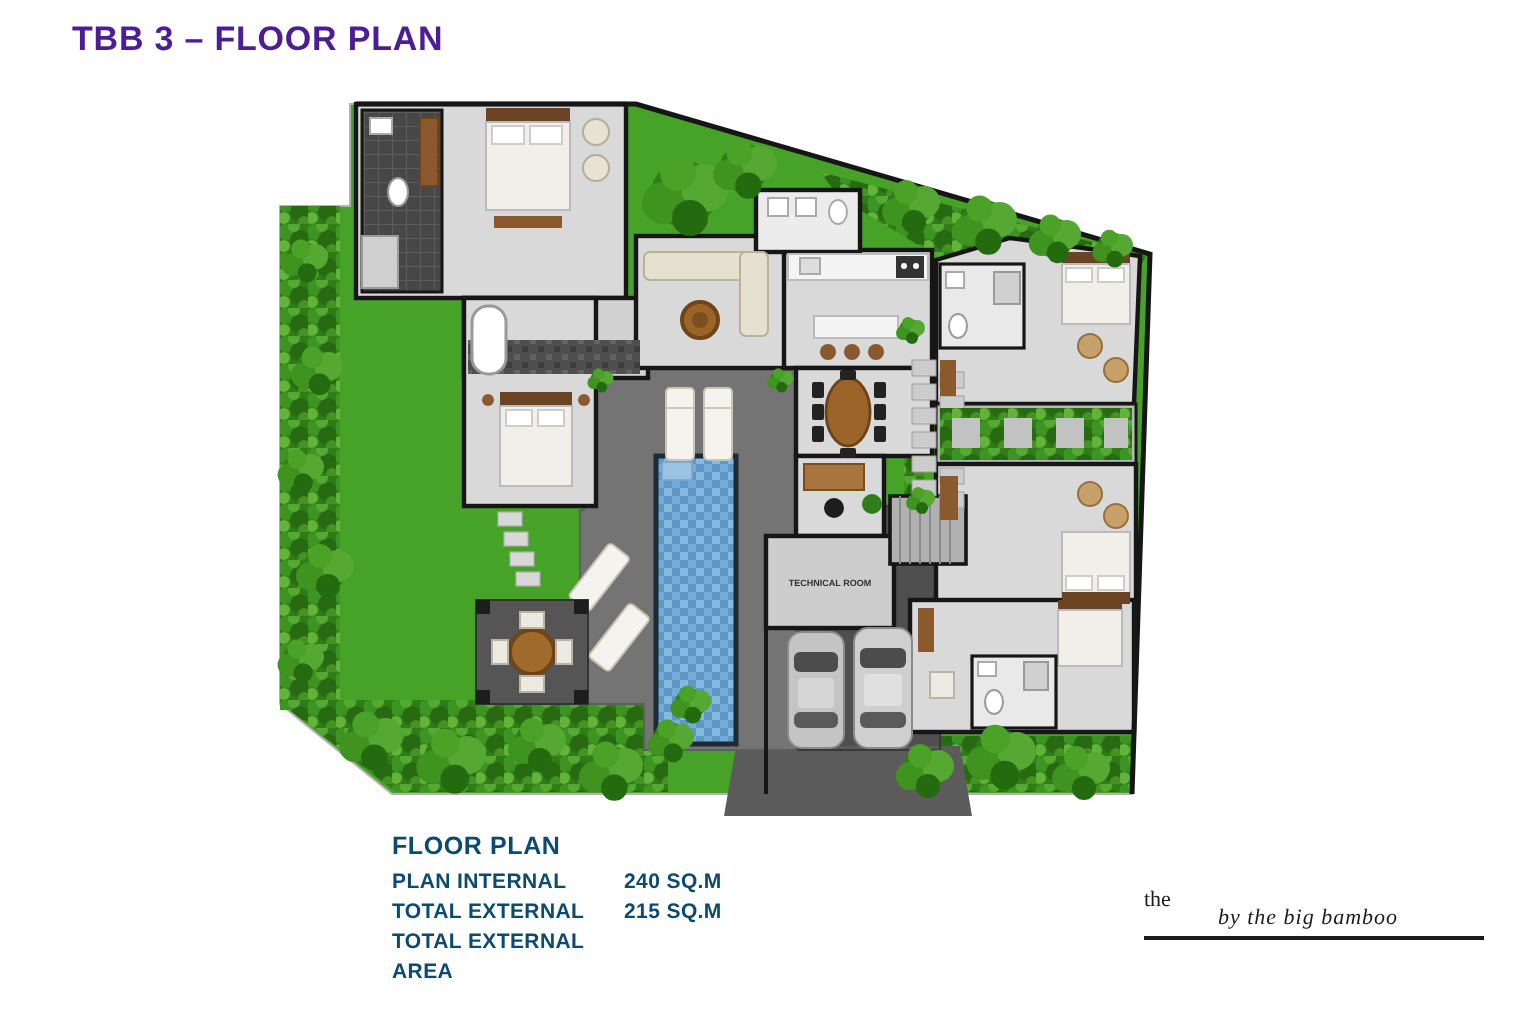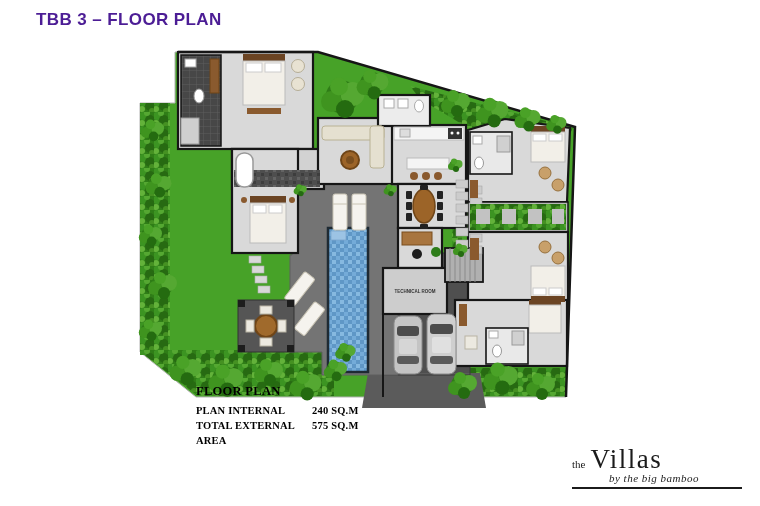--- a/index.html
+++ b/index.html
@@ -6,21 +6,21 @@
   body{
     width:760px;height:506px;position:relative;background:#ffffff;
     font-family:"Liberation Sans", sans-serif;overflow:hidden;
   }
   .page-title{
     position:absolute;left:36px;top:10px;
     font-size:17px;font-weight:bold;letter-spacing:.4px;color:#4c1d95;
   }
   .plan-wrap{position:absolute;left:0;top:0;width:760px;height:506px;}
   .summary{
-    position:absolute;left:196px;top:384px;width:230px;color:#000000;font-family:Liberation Serif, serif;
+    position:absolute;left:196px;top:416px;width:230px;color:#0c4a6e;
   }
   .summary .heading{font-size:12.5px;font-weight:bold;letter-spacing:.3px;margin-bottom:4px;}
   .summary .row{
     display:grid;grid-template-columns:116px auto;
     font-size:10.5px;font-weight:bold;line-height:15px;letter-spacing:.2px;
   }
   .logo{
     position:absolute;right:18px;top:444px;width:170px;color:#1b1b1b;
     font-family:"Liberation Serif", serif;
   }
@@ -327,25 +327,27 @@
 </svg>
 </div>
 
 <div class="summary">
   <div class="heading">FLOOR PLAN</div>
   <div class="row">
     <span>PLAN INTERNAL</span>
     <span>240 SQ.M</span>
   </div>
   <div class="row">
+    <span>TOTAL EXTERNAL</span>
+    <span>215 SQ.M</span>
+  </div>
+  <div class="row">
     <span>TOTAL EXTERNAL AREA</span>
-    <span>575 SQ.M</span>
   </div>
 </div>
 
 <div class="logo">
   <div class="line1">
     <span class="prefix">the</span>
-    <span class="name">Villas</span>
   </div>
   <div class="tagline">by the big bamboo</div>
   <div class="rule"></div>
 </div>
 
 </body></html>

